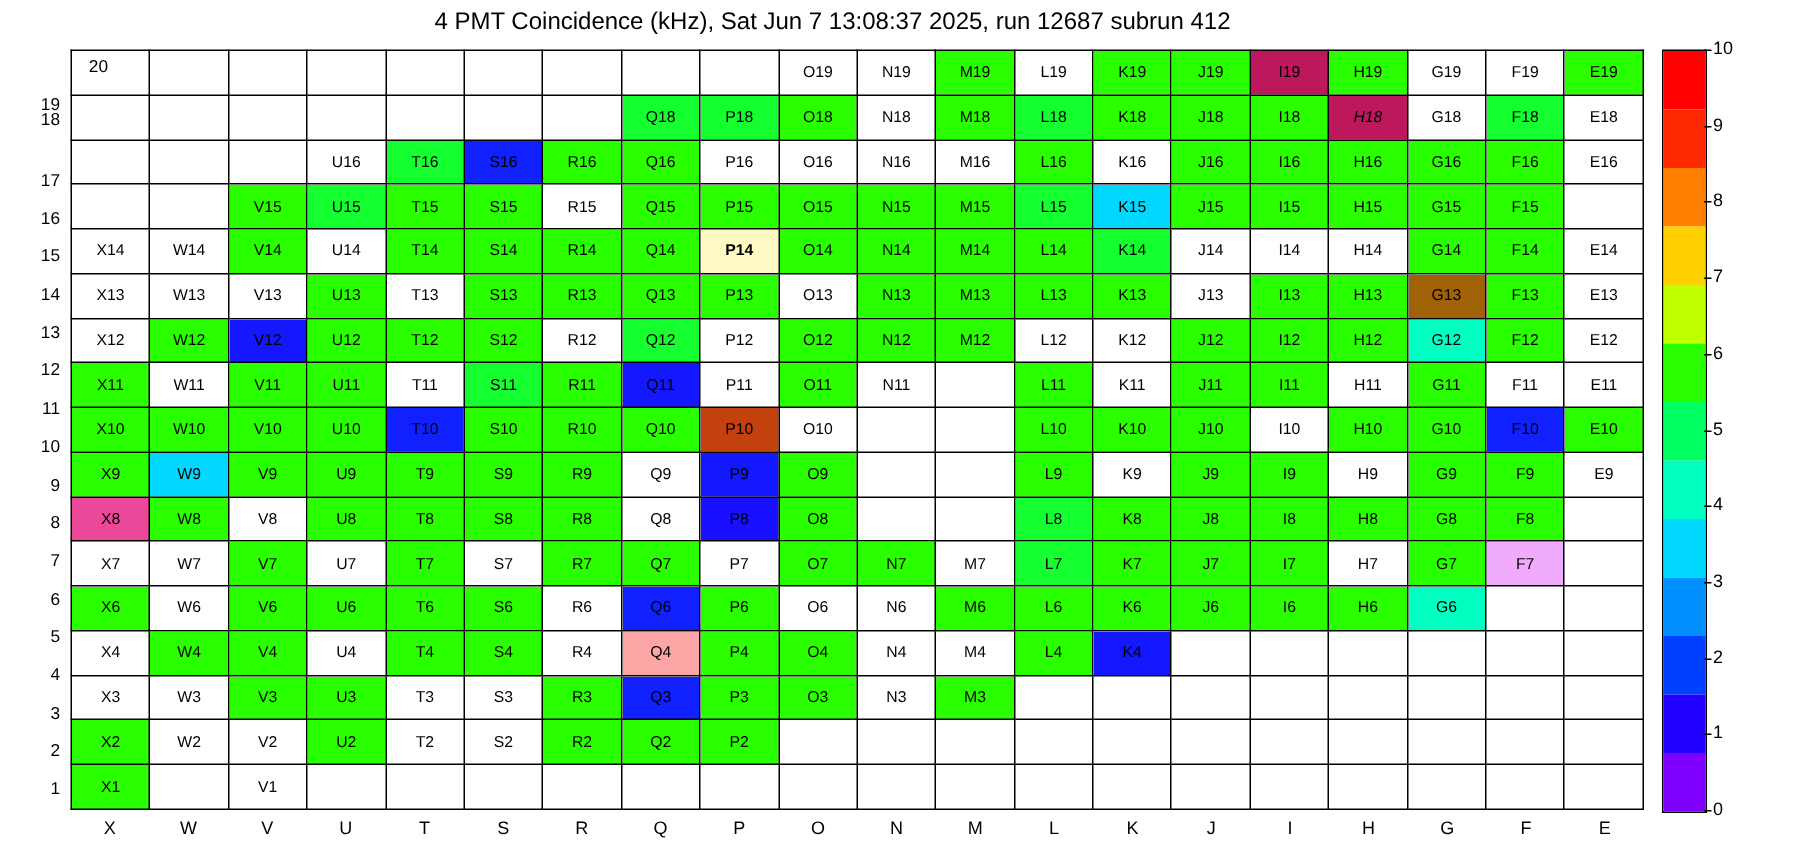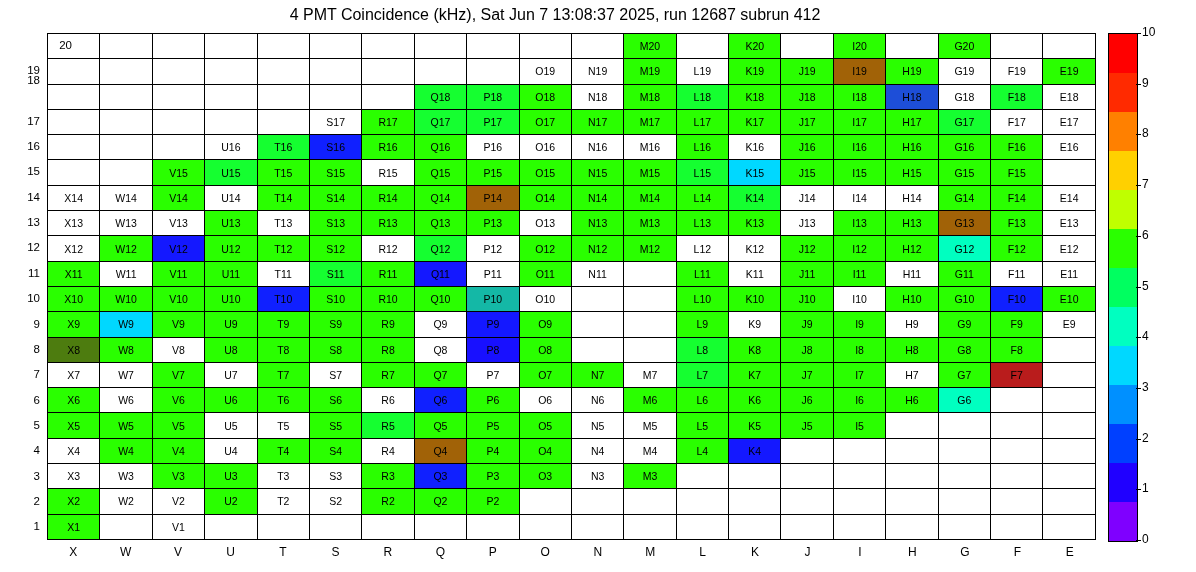--- a/index.html
+++ b/index.html
@@ -50,49 +50,27 @@
           <tr>
             <td></td>
             <td></td>
             <td></td>
             <td></td>
             <td></td>
             <td></td>
             <td></td>
             <td></td>
             <td></td>
-            <td></td>
-            <td></td>
-            <td style="background: rgb(42, 255, 0);">M20</td>
-            <td></td>
-            <td style="background: rgb(42, 255, 0);">K20</td>
-            <td></td>
-            <td style="background: rgb(42, 255, 0);">I20</td>
-            <td></td>
-            <td style="background: rgb(42, 255, 0);">G20</td>
-            <td></td>
-            <td></td>
-          </tr>
-          <tr>
-            <td></td>
-            <td></td>
-            <td></td>
-            <td></td>
-            <td></td>
-            <td></td>
-            <td></td>
-            <td></td>
-            <td></td>
             <td>O19</td>
             <td>N19</td>
             <td style="background: rgb(42, 255, 0);">M19</td>
             <td>L19</td>
             <td style="background: rgb(42, 255, 0);">K19</td>
             <td style="background: rgb(42, 255, 0);">J19</td>
-            <td style="background: #a16207;">I19</td>
+            <td style="background: #be185d;">I19</td>
             <td style="background: rgb(42, 255, 0);">H19</td>
             <td>G19</td>
             <td>F19</td>
             <td style="background: rgb(42, 255, 0);">E19</td>
           </tr>
           <tr>
             <td></td>
             <td></td>
             <td></td>
             <td></td>
@@ -101,46 +79,24 @@
             <td></td>
             <td style="background: rgb(21, 255, 48);">Q18</td>
             <td style="background: rgb(21, 255, 48);">P18</td>
             <td style="background: rgb(42, 255, 0);">O18</td>
             <td>N18</td>
             <td style="background: rgb(42, 255, 0);">M18</td>
             <td style="background: rgb(21, 255, 48);">L18</td>
             <td style="background: rgb(42, 255, 0);">K18</td>
             <td style="background: rgb(42, 255, 0);">J18</td>
             <td style="background: rgb(42, 255, 0);">I18</td>
-            <td style="background: #1d4ed8;">H18</td>
+            <td style="background: #be185d; font-style: italic;">H18</td>
             <td>G18</td>
             <td style="background: rgb(21, 255, 48);">F18</td>
             <td>E18</td>
-          </tr>
-          <tr>
-            <td></td>
-            <td></td>
-            <td></td>
-            <td></td>
-            <td></td>
-            <td>S17</td>
-            <td style="background: rgb(42, 255, 0);">R17</td>
-            <td style="background: rgb(21, 255, 48);">Q17</td>
-            <td style="background: rgb(21, 255, 48);">P17</td>
-            <td style="background: rgb(42, 255, 0);">O17</td>
-            <td style="background: rgb(42, 255, 0);">N17</td>
-            <td style="background: rgb(42, 255, 0);">M17</td>
-            <td style="background: rgb(42, 255, 0);">L17</td>
-            <td style="background: rgb(42, 255, 0);">K17</td>
-            <td style="background: rgb(42, 255, 0);">J17</td>
-            <td style="background: rgb(42, 255, 0);">I17</td>
-            <td style="background: rgb(42, 255, 0);">H17</td>
-            <td style="background: rgb(21, 255, 48);">G17</td>
-            <td>F17</td>
-            <td>E17</td>
           </tr>
           <tr>
             <td></td>
             <td></td>
             <td></td>
             <td>U16</td>
             <td style="background: rgb(21, 255, 48);">T16</td>
             <td style="background: rgb(16, 32, 255); color: rgb(0, 0, 0);">S16</td>
             <td style="background: rgb(42, 255, 0);">R16</td>
             <td style="background: rgb(42, 255, 0);">Q16</td>
@@ -181,21 +137,21 @@
           </tr>
           <tr>
             <td>X14</td>
             <td>W14</td>
             <td style="background: rgb(42, 255, 0);">V14</td>
             <td>U14</td>
             <td style="background: rgb(42, 255, 0);">T14</td>
             <td style="background: rgb(42, 255, 0);">S14</td>
             <td style="background: rgb(42, 255, 0);">R14</td>
             <td style="background: rgb(42, 255, 0);">Q14</td>
-            <td style="background: #a16207;">P14</td>
+            <td style="background: #fef9c3; font-weight: bold;">P14</td>
             <td style="background: rgb(42, 255, 0);">O14</td>
             <td style="background: rgb(42, 255, 0);">N14</td>
             <td style="background: rgb(42, 255, 0);">M14</td>
             <td style="background: rgb(42, 255, 0);">L14</td>
             <td style="background: rgb(21, 255, 48);">K14</td>
             <td>J14</td>
             <td>I14</td>
             <td>H14</td>
             <td style="background: rgb(42, 255, 0);">G14</td>
             <td style="background: rgb(42, 255, 0);">F14</td>
@@ -269,21 +225,21 @@
           </tr>
           <tr>
             <td style="background: rgb(42, 255, 0);">X10</td>
             <td style="background: rgb(42, 255, 0);">W10</td>
             <td style="background: rgb(42, 255, 0);">V10</td>
             <td style="background: rgb(42, 255, 0);">U10</td>
             <td style="background: rgb(16, 32, 255); color: rgb(0, 0, 0);">T10</td>
             <td style="background: rgb(42, 255, 0);">S10</td>
             <td style="background: rgb(42, 255, 0);">R10</td>
             <td style="background: rgb(42, 255, 0);">Q10</td>
-            <td style="background: #14b8a6;">P10</td>
+            <td style="background: #c2410c;">P10</td>
             <td>O10</td>
             <td></td>
             <td></td>
             <td style="background: rgb(42, 255, 0);">L10</td>
             <td style="background: rgb(42, 255, 0);">K10</td>
             <td style="background: rgb(42, 255, 0);">J10</td>
             <td>I10</td>
             <td style="background: rgb(42, 255, 0);">H10</td>
             <td style="background: rgb(42, 255, 0);">G10</td>
             <td style="background: rgb(16, 32, 255); color: rgb(0, 0, 0);">F10</td>
@@ -305,21 +261,21 @@
             <td style="background: rgb(42, 255, 0);">L9</td>
             <td>K9</td>
             <td style="background: rgb(42, 255, 0);">J9</td>
             <td style="background: rgb(42, 255, 0);">I9</td>
             <td>H9</td>
             <td style="background: rgb(42, 255, 0);">G9</td>
             <td style="background: rgb(42, 255, 0);">F9</td>
             <td>E9</td>
           </tr>
           <tr>
-            <td style="background: #4d7c0f;">X8</td>
+            <td style="background: #ec4899;">X8</td>
             <td style="background: rgb(42, 255, 0);">W8</td>
             <td>V8</td>
             <td style="background: rgb(42, 255, 0);">U8</td>
             <td style="background: rgb(42, 255, 0);">T8</td>
             <td style="background: rgb(42, 255, 0);">S8</td>
             <td style="background: rgb(42, 255, 0);">R8</td>
             <td>Q8</td>
             <td style="background: rgb(24, 16, 255); color: rgb(0, 0, 0);">P8</td>
             <td style="background: rgb(42, 255, 0);">O8</td>
             <td></td>
@@ -345,21 +301,21 @@
             <td>P7</td>
             <td style="background: rgb(42, 255, 0);">O7</td>
             <td style="background: rgb(42, 255, 0);">N7</td>
             <td>M7</td>
             <td style="background: rgb(21, 255, 48);">L7</td>
             <td style="background: rgb(42, 255, 0);">K7</td>
             <td style="background: rgb(42, 255, 0);">J7</td>
             <td style="background: rgb(42, 255, 0);">I7</td>
             <td>H7</td>
             <td style="background: rgb(42, 255, 0);">G7</td>
-            <td style="background: #b91c1c;">F7</td>
+            <td style="background: #f0abfc;">F7</td>
             <td></td>
           </tr>
           <tr>
             <td style="background: rgb(42, 255, 0);">X6</td>
             <td>W6</td>
             <td style="background: rgb(42, 255, 0);">V6</td>
             <td style="background: rgb(42, 255, 0);">U6</td>
             <td style="background: rgb(42, 255, 0);">T6</td>
             <td style="background: rgb(42, 255, 0);">S6</td>
             <td>R6</td>
@@ -371,50 +327,28 @@
             <td style="background: rgb(42, 255, 0);">L6</td>
             <td style="background: rgb(42, 255, 0);">K6</td>
             <td style="background: rgb(42, 255, 0);">J6</td>
             <td style="background: rgb(42, 255, 0);">I6</td>
             <td style="background: rgb(42, 255, 0);">H6</td>
             <td style="background: rgb(0, 255, 192);">G6</td>
             <td></td>
             <td></td>
           </tr>
           <tr>
-            <td style="background: rgb(42, 255, 0);">X5</td>
-            <td style="background: rgb(42, 255, 0);">W5</td>
-            <td style="background: rgb(42, 255, 0);">V5</td>
-            <td>U5</td>
-            <td>T5</td>
-            <td style="background: rgb(42, 255, 0);">S5</td>
-            <td style="background: rgb(21, 255, 48);">R5</td>
-            <td style="background: rgb(42, 255, 0);">Q5</td>
-            <td style="background: rgb(42, 255, 0);">P5</td>
-            <td style="background: rgb(42, 255, 0);">O5</td>
-            <td>N5</td>
-            <td>M5</td>
-            <td style="background: rgb(42, 255, 0);">L5</td>
-            <td style="background: rgb(42, 255, 0);">K5</td>
-            <td style="background: rgb(42, 255, 0);">J5</td>
-            <td style="background: rgb(42, 255, 0);">I5</td>
-            <td></td>
-            <td></td>
-            <td></td>
-            <td></td>
-          </tr>
-          <tr>
             <td>X4</td>
             <td style="background: rgb(42, 255, 0);">W4</td>
             <td style="background: rgb(42, 255, 0);">V4</td>
             <td>U4</td>
             <td style="background: rgb(42, 255, 0);">T4</td>
             <td style="background: rgb(42, 255, 0);">S4</td>
             <td>R4</td>
-            <td style="background: #a16207;">Q4</td>
+            <td style="background: #fca5a5;">Q4</td>
             <td style="background: rgb(42, 255, 0);">P4</td>
             <td style="background: rgb(42, 255, 0);">O4</td>
             <td>N4</td>
             <td>M4</td>
             <td style="background: rgb(42, 255, 0);">L4</td>
             <td style="background: rgb(20, 24, 255); color: rgb(0, 0, 0);">K4</td>
             <td></td>
             <td></td>
             <td></td>
             <td></td>

